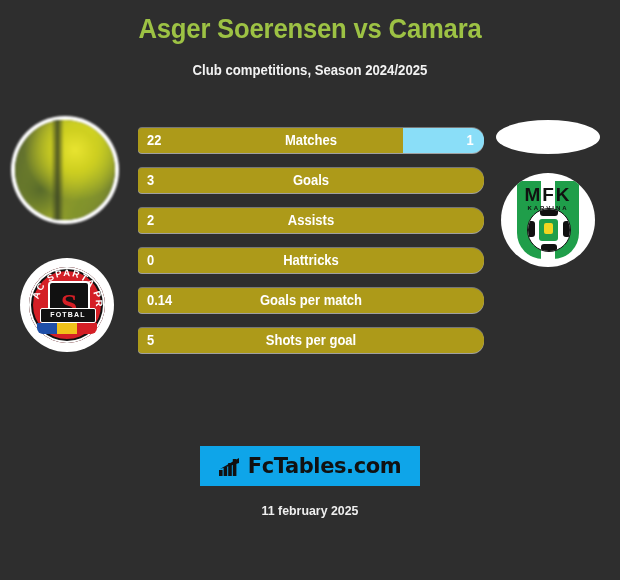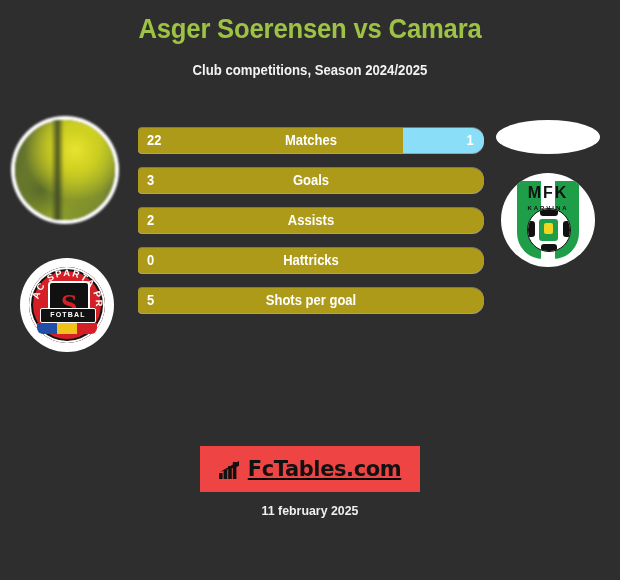--- a/index.html
+++ b/index.html
@@ -262,21 +262,21 @@
     height: 100%;
     background: #ffffff;
   }
   .karvina-mfk {
     position: absolute;
     left: 0;
     top: 4px;
     width: 100%;
     text-align: center;
     color: #111111;
-    font-size: 16px;
+    font-size: 19px;
     font-weight: bold;
     letter-spacing: 2px;
     line-height: 1;
     font-family: "Liberation Sans", sans-serif;
   }
   .karvina-sub {
     position: absolute;
     left: 0;
     top: 24px;
     width: 100%;
@@ -332,27 +332,26 @@
     background: #ffffff;
     border-radius: 50%;
   }
 
   
   .fctables {
     position: absolute;
     left: 200px;
     top: 446px;
     width: 220px;
-    height: 46px;
-    background: #ef4444;
+    height: 40px;
+    background: #0ea5e9;
     display: flex;
     align-items: center;
     justify-content: center;
     gap: 7px;
-    text-decoration: underline;
   }
   .fct-icon {
     display: block;
     width: 22px;
     height: 19px;
   }
   .fct-text {
     color: #111111;
     font-size: 21px;
     font-weight: bold;
@@ -438,20 +437,25 @@
         <span class="home-val">2</span>
         <span class="label">Assists</span>
       </div>
       <div class="row">
         <div class="bar-left full"></div>
         <span class="home-val">0</span>
         <span class="label">Hattricks</span>
       </div>
       <div class="row">
         <div class="bar-left full"></div>
+        <span class="home-val">0.14</span>
+        <span class="label">Goals per match</span>
+      </div>
+      <div class="row">
+        <div class="bar-left full"></div>
         <span class="home-val">5</span>
         <span class="label">Shots per goal</span>
       </div>
     </div>
 
   <div class="fctables">
     <svg class="fct-icon" viewBox="0 0 22 19">
       <rect x="0" y="13" width="3.6" height="6" fill="#111"></rect>
       <rect x="4.6" y="10" width="3.6" height="9" fill="#111"></rect>
       <rect x="9.2" y="6" width="3.6" height="13" fill="#111"></rect>

